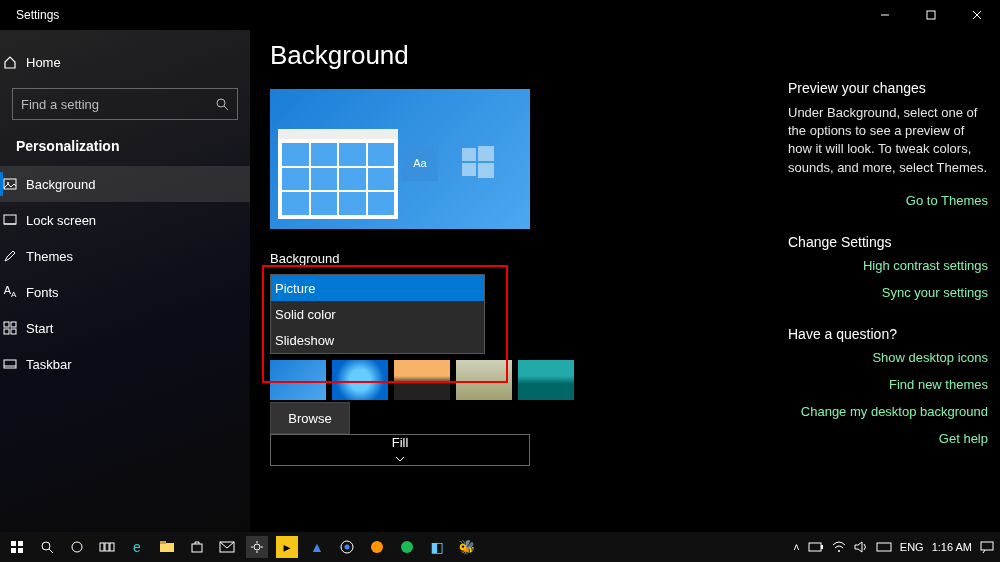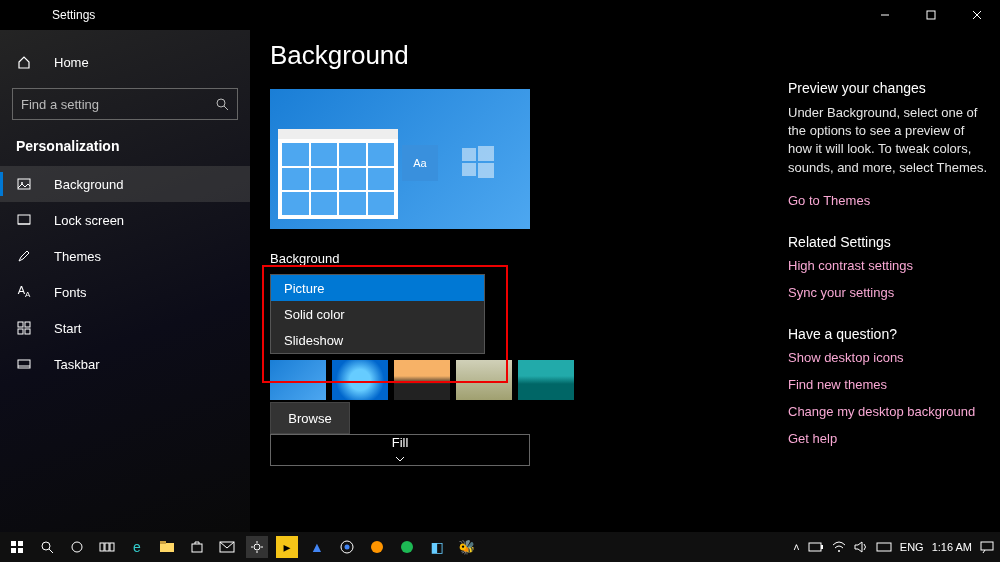--- a/index.html
+++ b/index.html
@@ -1,54 +1,54 @@
 <!DOCTYPE html>
 <html><head>
 <meta charset="utf-8">
 <style>
 * { margin: 0; padding: 0; box-sizing: border-box; font-family: "Segoe UI", sans-serif; }
 body { background: #000; color: #fff; width: 1000px; height: 562px; overflow: hidden; position: relative; }
-.titlebar { height: 30px; display: flex; align-items: center; padding-left: 30px; font-size: 12px; margin-left: 22px; }
+.titlebar { height: 30px; display: flex; align-items: center; padding-left: 16px; font-size: 12px; }
 .titlebar .spacer { flex: 1; }
 .winbtn { width: 46px; height: 30px; display: flex; align-items: center; justify-content: center; font-size: 11px; }
 .sidebar { position: absolute; left: 0; top: 30px; bottom: 30px; width: 250px; padding-top: 14px; background: linear-gradient(160deg, rgba(40,40,40,0.9), rgba(20,20,40,0.6) 60%, rgba(10,10,10,0.9)); }
-.side-row { display: flex; align-items: center; height: 36px; padding-left: 16px; font-size: 13px; gap: 22px; }
+.side-row { display: flex; align-items: center; height: 36px; padding-left: 2px; font-size: 13px; gap: 8px; }
 .side-row.home { margin-bottom: 8px; }
 .side-row .ico { width: 16px; height: 16px; display: flex; align-items: center; justify-content: center; font-size: 14px; }
 .searchbox { margin: 4px 12px 12px 12px; height: 32px; border: 1px solid #666; display: flex; align-items: center; padding: 0 8px; font-size: 13px; color: #bbb; justify-content: space-between; }
 .section-title { font-size: 14px; font-weight: 600; padding: 6px 16px 12px; }
 .side-row.active { background: rgba(80,80,80,0.45); position: relative; }
 .side-row.active::before { content: ""; position: absolute; left: 0; top: 6px; bottom: 6px; width: 3px; background: #0078d4; }
 .main { position: absolute; left: 270px; top: 40px; right: 220px; bottom: 30px; }
 .main h1 { font-weight: 300; font-size: 26px; margin-bottom: 18px; }
 .preview { width: 260px; height: 140px; background: linear-gradient(135deg, #1a7ed6, #4da7f0); position: relative; overflow: hidden; }
 .preview .win { position: absolute; top: 40px; left: 8px; width: 120px; height: 90px; background: #fff; }
 .preview .winbar { height: 10px; background: #eee; }
 .preview .wingrid { position: absolute; top: 14px; left: 4px; right: 4px; bottom: 4px; display: grid; grid-template-columns: repeat(4,1fr); gap: 2px; }
 .preview .wingrid div { background: #4da7f0; }
 .preview .aa-tile { position: absolute; top: 56px; left: 132px; width: 36px; height: 36px; background: #3990dd; color: #fff; font-size: 11px; display: flex; align-items: center; justify-content: center; }
 .preview .logo { position: absolute; top: 55px; left: 190px; width: 36px; height: 36px; opacity: 0.7; }
 .label { font-size: 13px; margin-top: 22px; margin-bottom: 8px; }
 .dropdown-open { width: 215px; border: 1px solid #555; background: #2b2b2b; }
-.dd-item { height: 26px; padding: 0 13px; display: flex; align-items: center; font-size: 13px; }
+.dd-item { height: 26px; padding: 0 4px; display: flex; align-items: center; font-size: 13px; }
 .dd-item.sel { background: #0078d4; }
 .red-box { position: absolute; border: 2px solid #e00; pointer-events: none; }
 .thumbs { display: flex; gap: 6px; margin-top: 6px; }
 .thumb { width: 56px; height: 40px; }
 .thumb.t1 { background: linear-gradient(135deg,#1a7ed6,#4da7f0); }
 .thumb.t2 { background: radial-gradient(circle,#6cf 30%,#06c 70%); }
 .thumb.t3 { background: linear-gradient(180deg,#f7b267 40%,#222 60%); }
 .thumb.t4 { background: linear-gradient(180deg,#d0d0b8,#a0a070); }
 .thumb.t5 { background: linear-gradient(180deg,#2aa 40%,#066 60%); }
 .browse { margin-top: 2px; width: 80px; height: 32px; background: #333; display: flex; align-items: center; justify-content: center; font-size: 13px; border: 1px solid #444; }
 .fit-select { width: 260px; height: 32px; border: 1px solid #666; display: flex; align-items: center; justify-content: space-between; padding: 0 10px; font-size: 13px; flex-direction: column; }
 .rightpane { position: absolute; right: 12px; top: 80px; width: 200px; font-size: 13px; }
 .rightpane h3 { font-size: 14px; font-weight: 400; margin-bottom: 8px; }
 .rightpane p { color: #e5e5e5; line-height: 1.4; margin-bottom: 16px; }
-.rightpane a { color: #f9a8d4; display: block; margin-bottom: 12px; cursor: pointer; }
+.rightpane a { color: #86efac; display: block; margin-bottom: 12px; cursor: pointer; text-align: right; }
 .rightpane .block { margin-bottom: 26px; }
 .taskbar { position: absolute; left: 0; right: 0; bottom: 0; height: 30px; background: #101010; display: flex; align-items: center; padding: 0 6px; gap: 8px; font-size: 13px; }
 .taskbar .tico { width: 22px; height: 22px; display: flex; align-items: center; justify-content: center; font-size: 14px; }
 .taskbar .traygap { flex: 1; }
 .taskbar .tray { display: flex; align-items: center; gap: 8px; font-size: 11px; }
 svg { display: block; }
 </style>
 </head>
 <body>
 
@@ -210,21 +210,21 @@
   </div>
 </div>
 
 <div class="rightpane">
   <div class="block">
     <h3>Preview your changes</h3>
     <p>Under Background, select one of the options to see a preview of how it will look. To tweak colors, sounds, and more, select Themes.</p>
     <a>Go to Themes</a>
   </div>
   <div class="block">
-    <h3>Related Settings</h3>
+    <h3>Change Settings</h3>
     <a>High contrast settings</a>
     <a>Sync your settings</a>
   </div>
   <div class="block">
     <h3>Have a question?</h3>
     <a>Show desktop icons</a>
     <a>Find new themes</a>
     <a>Change my desktop background</a>
     <a>Get help</a>
   </div>

